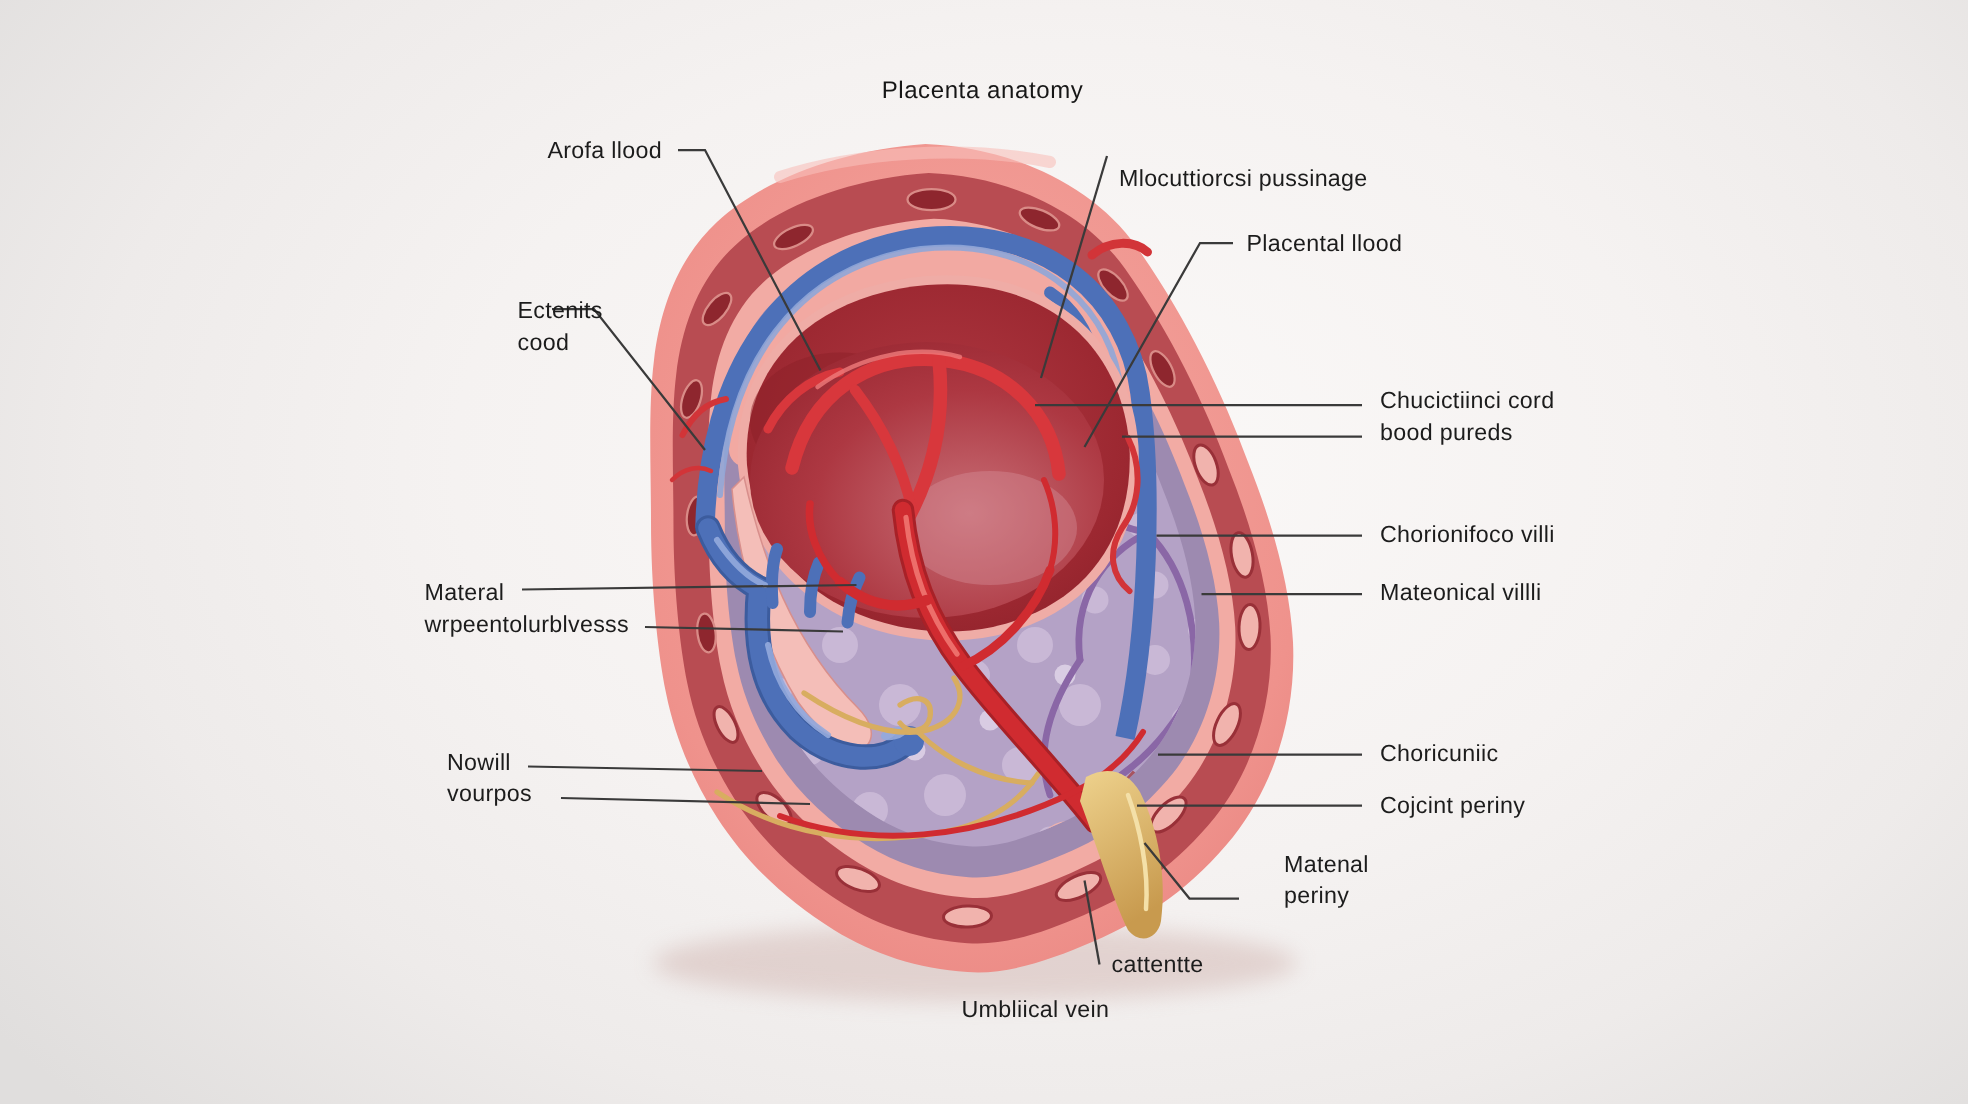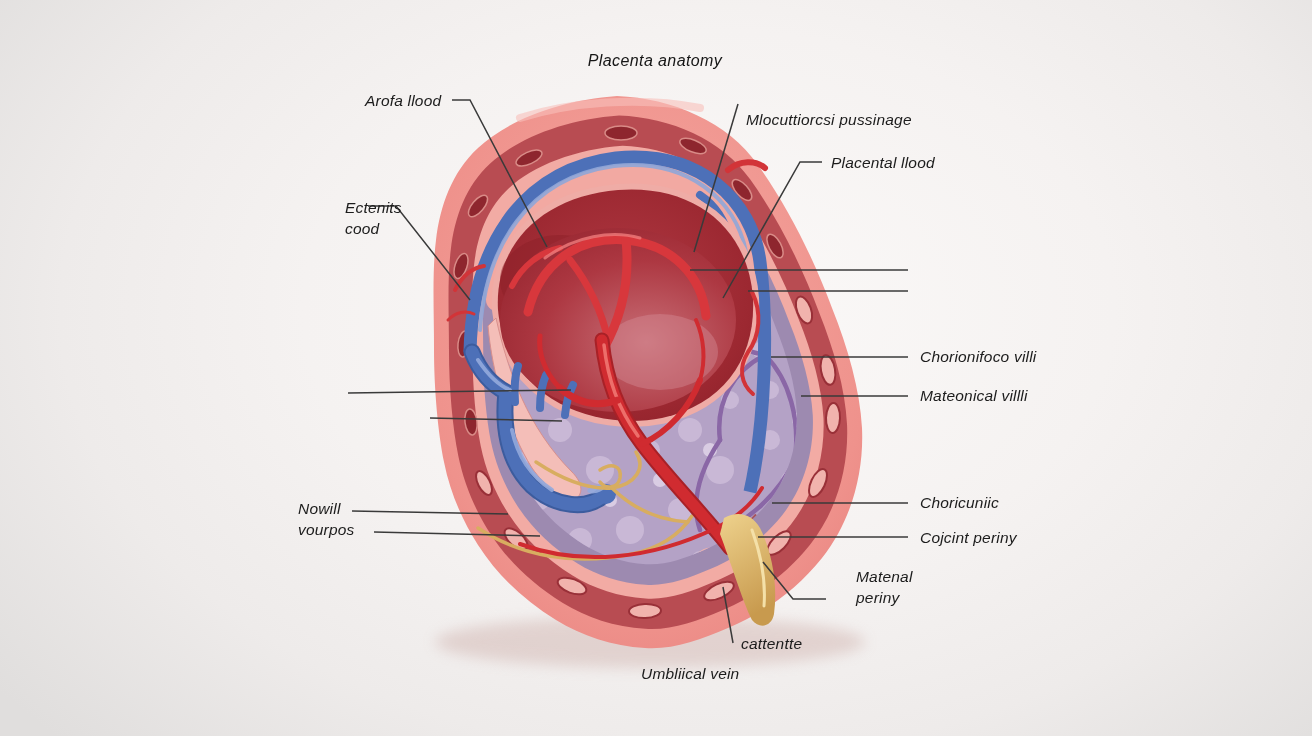--- a/index.html
+++ b/index.html
@@ -1,20 +1,19 @@
 <!DOCTYPE html>
 <html><head>
 <meta charset="utf-8">
 <style>
   html,body{margin:0;padding:0;background:#e8e6e5;}
   .stage{
     position:relative;width:1312px;height:736px;overflow:hidden;
     background:radial-gradient(ellipse 900px 620px at 54% 42%, #fbf9f8 0%, #f5f2f1 45%, #eeebea 72%, #e0dedd 100%);
     font-family:"Liberation Sans", sans-serif;
-    font-style:italic;
   }
   .art,.leads{position:absolute;left:0;top:0;width:1312px;height:736px;pointer-events:none;}
   .labels{position:absolute;left:0;top:0;width:1312px;height:736px;}
   .lbl{
     position:absolute;color:#1c1c1c;font-size:15.5px;line-height:20.5px;
     font-weight:500;letter-spacing:.2px;white-space:nowrap;
   }
   .title{
     position:absolute;top:52px;left:655px;transform:translateX(-50%);
     color:#161616;font-size:16px;font-weight:500;letter-spacing:.4px;white-space:nowrap;
@@ -239,25 +238,33 @@
       <div class="lbl" style="left: 746px; top: 91px; margin-top: 19px;">
         <div>Mlocuttiorcsi pussinage</div>
       </div>
       <div class="lbl" style="left: 831px; top: 153px;">
         <div>Placental llood</div>
       </div>
       <div class="lbl" style="left: 301px; top: 198px; margin-left: 44px;">
         <div>Ectenits</div>
         <div>cood</div>
       </div>
+      <div class="lbl" style="left: 920px; top: 258px;">
+        <div>Chucictiinci cord</div>
+        <div>bood pureds</div>
+      </div>
       <div class="lbl" style="left: 920px; top: 347px;">
         <div>Chorionifoco villi</div>
       </div>
       <div class="lbl" style="left: 920px; top: 386px;">
         <div>Mateonical villli</div>
+      </div>
+      <div class="lbl" style="left: 283px; top: 386px;">
+        <div>Materal</div>
+        <div>wrpeentolurblvesss</div>
       </div>
       <div class="lbl" style="left: 298px; top: 499px;">
         <div>Nowill</div>
         <div>vourpos</div>
       </div>
       <div class="lbl" style="left: 920px; top: 493px;">
         <div>Choricuniic</div>
       </div>
       <div class="lbl" style="left: 920px; top: 528px;">
         <div>Cojcint periny</div>

